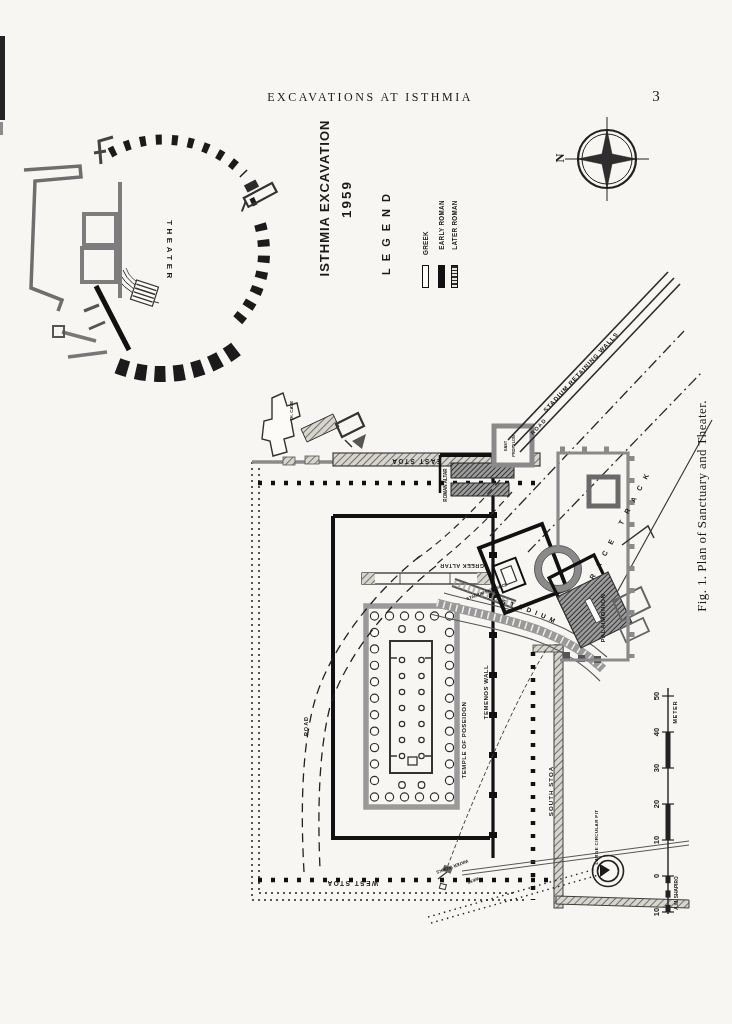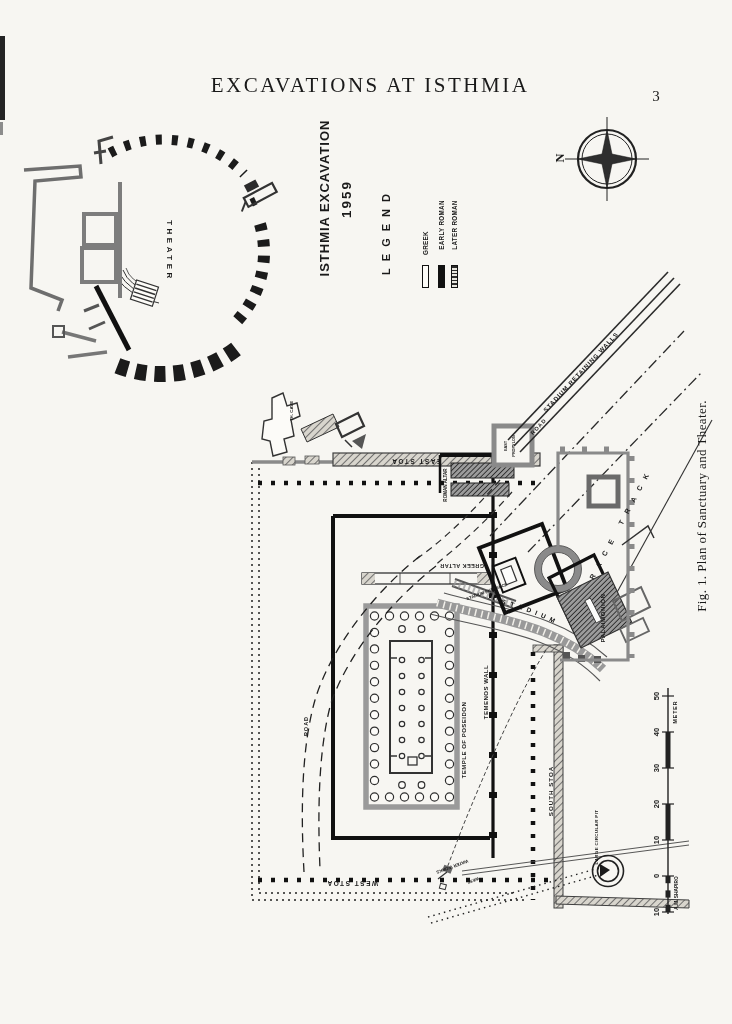--- a/index.html
+++ b/index.html
@@ -298,21 +298,21 @@
       <line x1="662" y1="876" x2="674" y2="876" stroke="#222" stroke-width="1.2"></line>
       <line x1="662" y1="912" x2="674" y2="912" stroke="#222" stroke-width="1.2"></line>
       <rect x="665.5" y="732" width="5" height="36" fill="#222"></rect>
       <rect x="665.5" y="804" width="5" height="36" fill="#222"></rect>
       <rect x="665.5" y="876" width="5" height="7.2" fill="#222"></rect>
       <rect x="665.5" y="890.4" width="5" height="7.2" fill="#222"></rect>
       <rect x="665.5" y="904.8" width="5" height="7.2" fill="#222"></rect>
     </g>
   </svg>
 
-  <div class="lbl ser" style="left:370px;top:85px;font-size:21px;letter-spacing:2.5px;transform:translate(-50%,-50%);text-align:right;">EXCAVATIONS AT ISTHMIA</div>
+  <div class="lbl ser" style="left:370px;top:97px;font-size:12px;letter-spacing:2.5px;transform:translate(-50%,-50%);text-align:right;">EXCAVATIONS AT ISTHMIA</div>
   <div class="lbl ser" style="left:656px;top:96px;font-size:15px;transform:translate(-50%,-50%);">3</div>
   <div class="lbl ser" style="left:701px;top:506px;font-size:13px;letter-spacing:0.4px;transform:translate(-50%,-50%) rotate(-90deg);">Fig. 1.  Plan of Sanctuary and Theater.</div>
 
   <div class="lbl" style="left:324px;top:198px;font-size:13px;letter-spacing:1px;transform:translate(-50%,-50%) rotate(-90deg);">ISTHMIA EXCAVATION</div>
   <div class="lbl" style="left:347px;top:199px;font-size:13.5px;letter-spacing:2px;transform:translate(-50%,-50%) rotate(-90deg);">1959</div>
 
   <div class="lbl" style="left:386px;top:231px;font-size:11px;letter-spacing:7px;transform:translate(-50%,-50%) rotate(-90deg);">LEGEND</div>
   <div class="lbl" style="left:426px;top:243px;font-size:6.3px;letter-spacing:0.3px;transform:translate(-50%,-50%) rotate(-90deg);">GREEK</div>
   <div class="lbl" style="left:442px;top:225px;font-size:6.3px;letter-spacing:0.3px;transform:translate(-50%,-50%) rotate(-90deg);">EARLY ROMAN</div>
   <div class="lbl" style="left:455px;top:225px;font-size:6.3px;letter-spacing:0.3px;transform:translate(-50%,-50%) rotate(-90deg);">LATER ROMAN</div>

